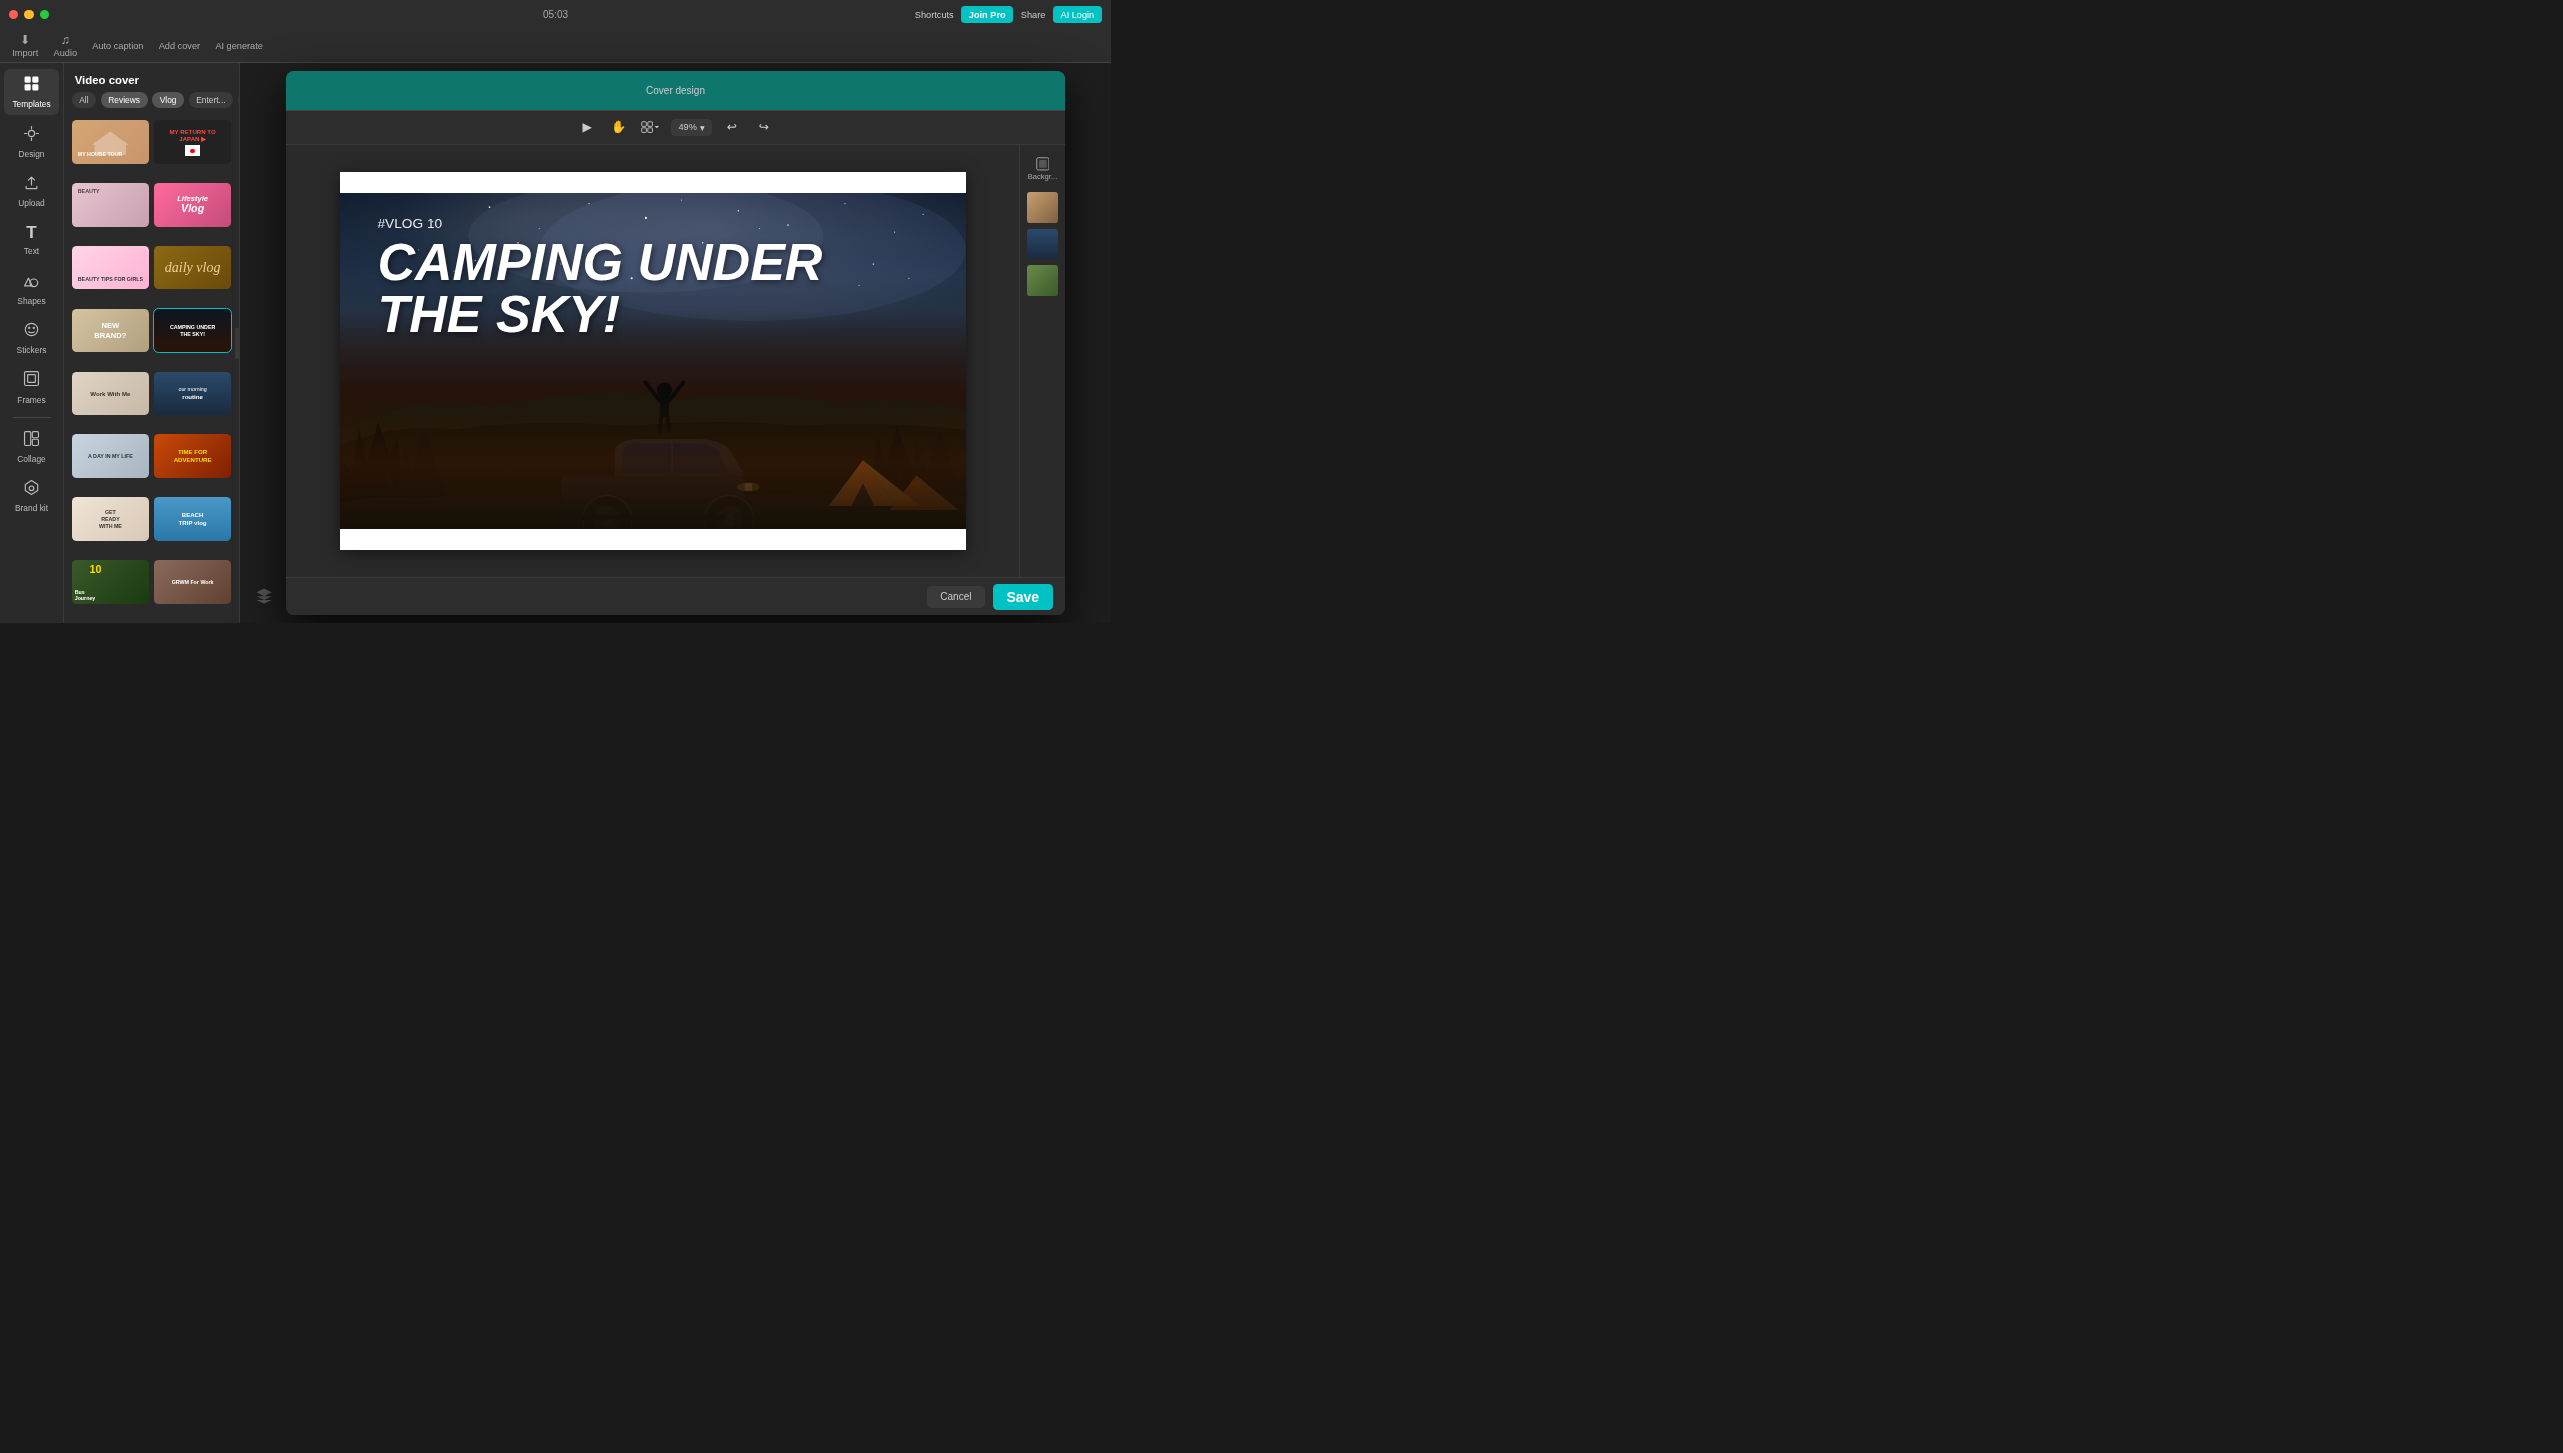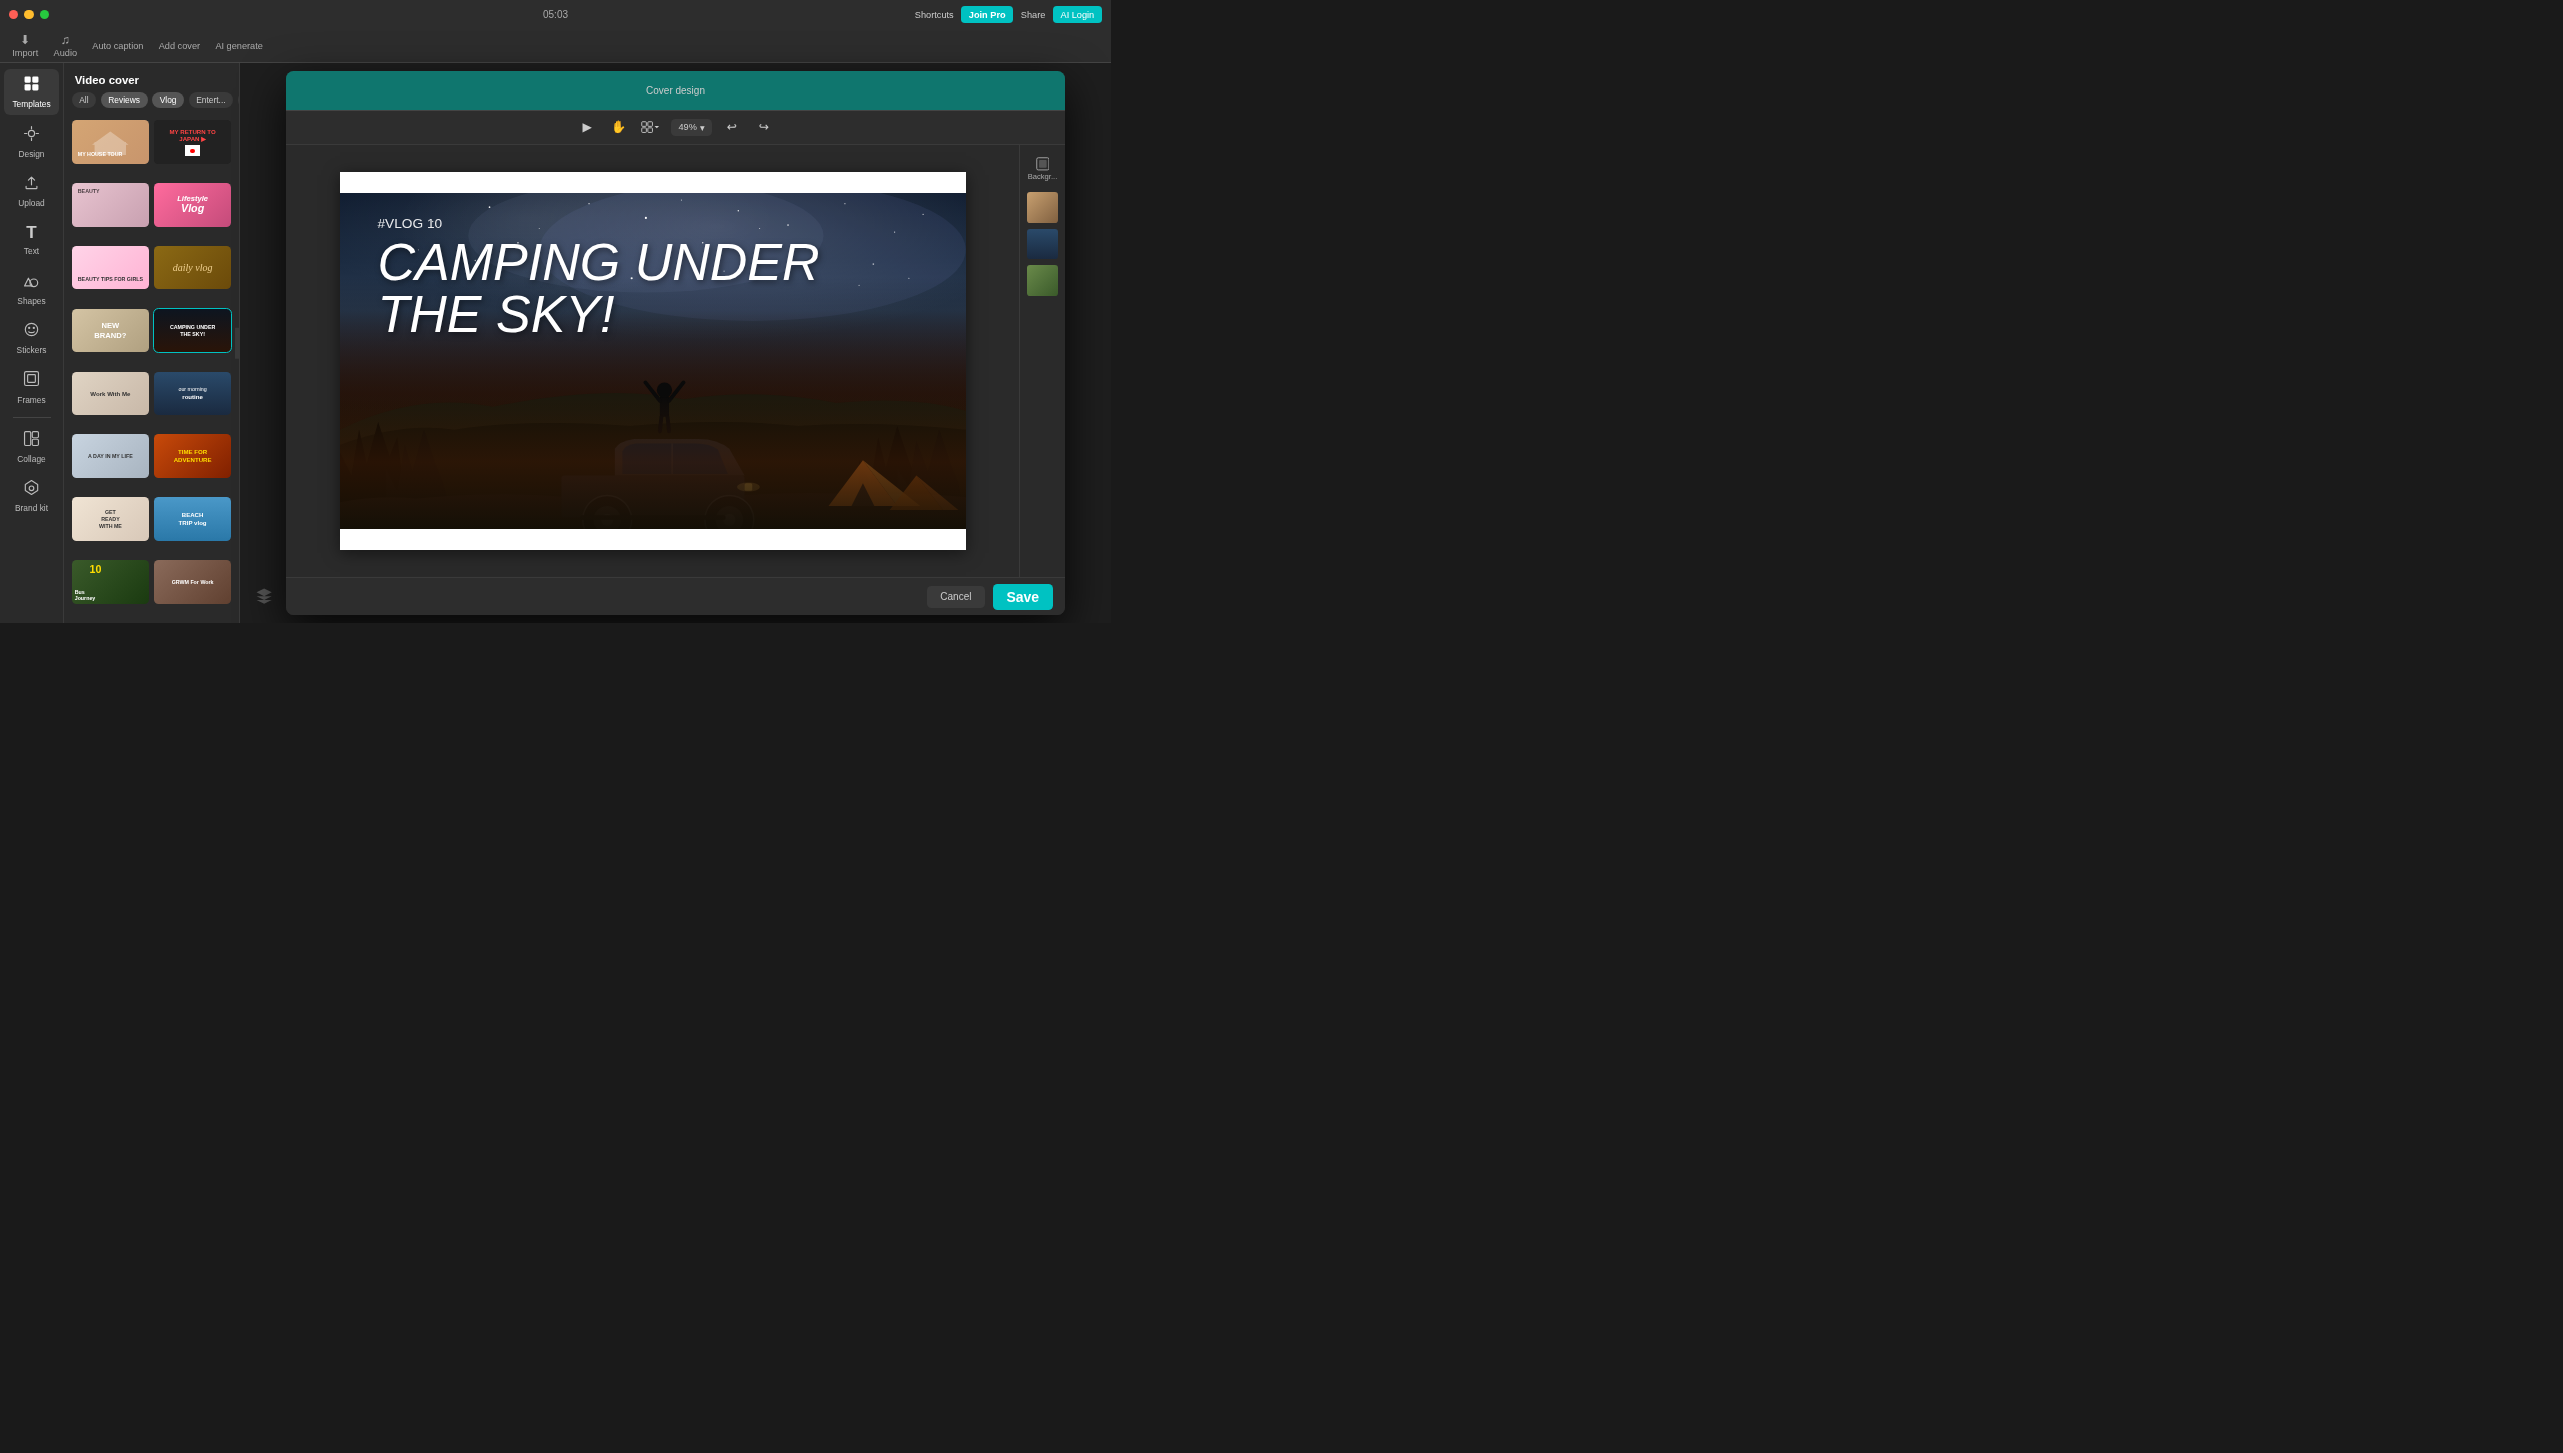--- a/index.html
+++ b/index.html
@@ -346,21 +346,21 @@
     }
     .vlog-tag {
       color: rgba(255,255,255,0.9);
       font-size: 13.7px;
       font-weight: 400;
       margin-bottom: 4.6px;
     }
     .cover-title {
       color: #fff;
       font-size: 52px;
-      font-weight: 400;
+      font-weight: 700;
       line-height: 1.0;
       text-transform: uppercase;
       font-style: italic;
       text-shadow: 1.5px 1.5px 6.1px rgba(0,0,0,0.5);
       max-width: 458px;
     }
 
     .cover-white-bar-bottom {
       height: 21.4px;
       background: #fff;
@@ -643,21 +643,21 @@
         </div>
       </div>
 
       <div class="template-thumb thumb-beautytips">
         <div class="thumb-content">
           <div class="thumb-text-overlay" style="bottom:3.1px; left:3.1px; font-size:5.3px; color:#333;">Beauty Tips for Girls</div>
         </div>
       </div>
       <div class="template-thumb thumb-dailyvlog">
         <div class="thumb-content">
-          <div style="color:#f0d090; font-family:serif; font-size:10px; font-style:italic;">daily vlog</div>
+          <div style="color:#f0d090; font-family:serif; font-size:14px; font-style:italic;">daily vlog</div>
         </div>
       </div>
 
       <div class="template-thumb" style="background:linear-gradient(135deg,#d4c4a4,#b0a080);">
         <div class="thumb-content">
           <div style="color:#fff; font-size:7.6px; font-weight:800; text-align:center; line-height:1.2;">NEW<br>BRAND?</div>
         </div>
       </div>
       <div class="template-thumb selected" style="background:linear-gradient(180deg,#0d1520,#2a1408);">
         <div class="thumb-content">

